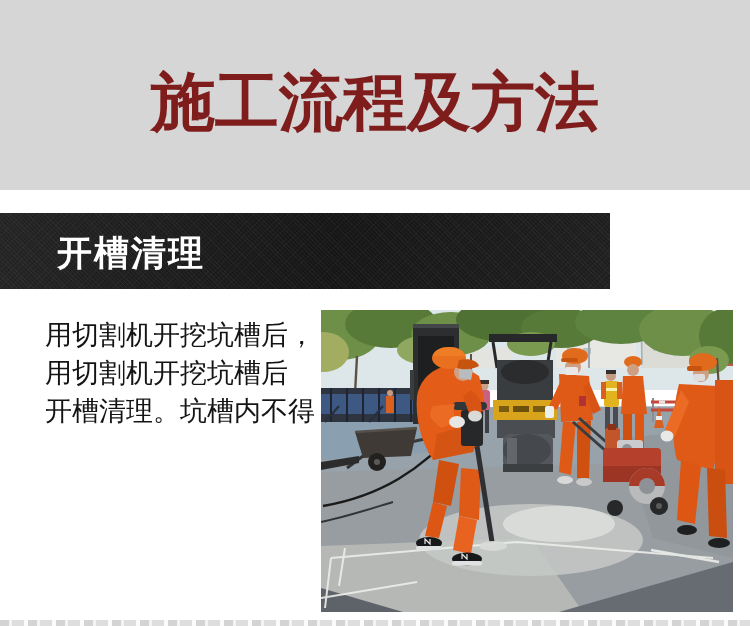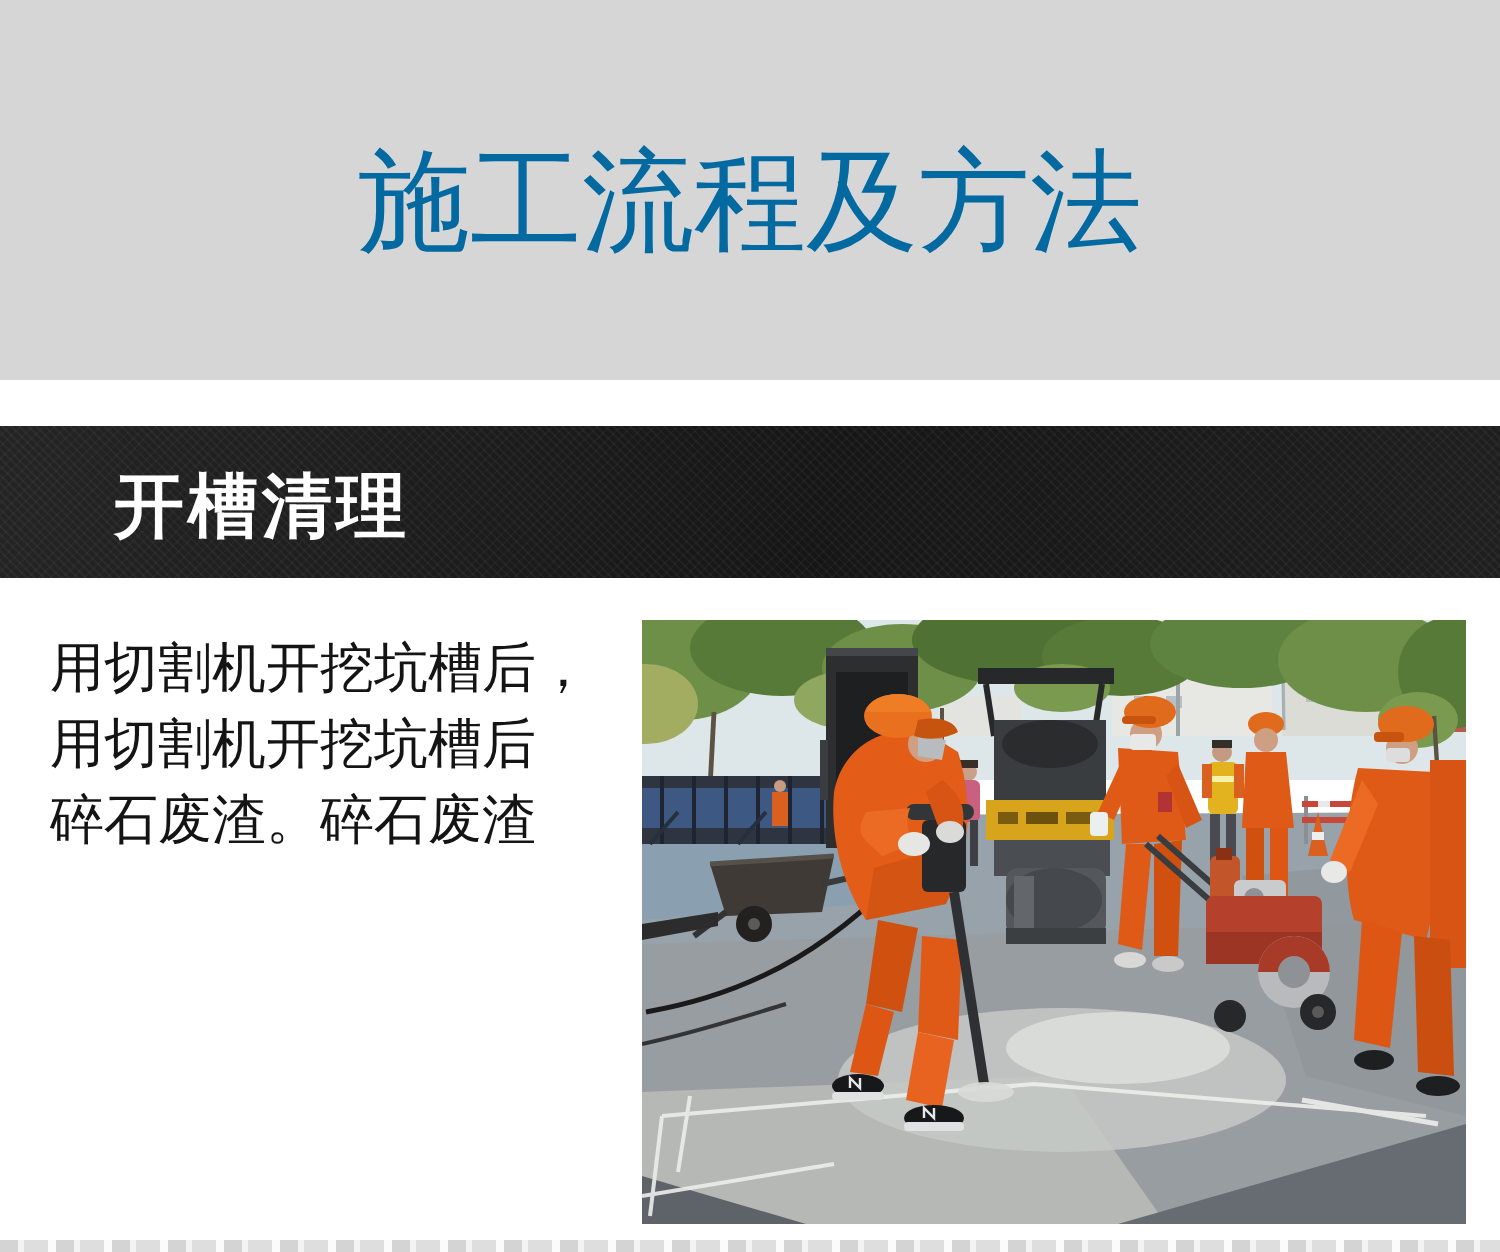--- a/index.html
+++ b/index.html
@@ -19,33 +19,33 @@
   .banner-gray {
     position: absolute;
     left: 0; top: 0;
     width: 750px; height: 190px;
     background: #d6d6d6;
     display: flex;
     align-items: center;
     justify-content: center;
   }
   .banner-gray h1 {
-    font-size: 56px;
-    font-weight: 400;
-    color: #0369a1;
+    font-size: 64px;
+    font-weight: 700;
+    color: #7f1d1d;
     letter-spacing: 0px;
     padding-top: 14px;
     white-space: nowrap;
   }
 
   
   .banner-black {
     position: absolute;
     left: 0; top: 213px;
-    width: 750px; height: 76px;
+    width: 610px; height: 76px;
     background:
       repeating-linear-gradient(45deg, rgba(255,255,255,0.035) 0 1px, rgba(0,0,0,0) 1px 3px),
       repeating-linear-gradient(-45deg, rgba(255,255,255,0.025) 0 1px, rgba(0,0,0,0) 1px 4px),
       linear-gradient(100deg, #242424 0%, #161616 55%, #1f1f1f 100%);
     display: flex;
     align-items: center;
   }
   .banner-black h2 {
     font-size: 35px;
     font-weight: bold;
@@ -60,20 +60,21 @@
   .text-col {
     position: absolute;
     left: 25px; top: 316px;
     width: 300px;
     color: #141414;
   }
   .text-col .line {
     font-size: 27px;
     line-height: 38px;
     white-space: nowrap;
+    margin-left: 20px;
   }
   .para-2 { margin-top: 32px; }
 
   
   .photo {
     position: absolute;
     left: 321px; top: 310px;
     width: 412px; height: 302px;
     overflow: hidden;
   }
@@ -100,21 +101,21 @@
 
   <section class="banner-black">
     <h2>开槽清理</h2>
   </section>
 
   <main>
     <div class="text-col">
       <div class="para-1">
         <div class="line">用切割机开挖坑槽后，</div>
         <div class="line">用切割机开挖坑槽后</div>
-        <div class="line">碎石废渣。碎石废渣</div>
+        <div class="line">开槽清理。坑槽内不得</div>
       </div>
     </div>
 
     <figure class="photo">
       <svg viewBox="0 0 412 302" preserveAspectRatio="none">
 
         <rect x="0" y="0" width="412" height="80" fill="#dde6e8"></rect>
 
         <g>
           <rect x="150" y="38" width="40" height="20" fill="#e3e4e0"></rect>

